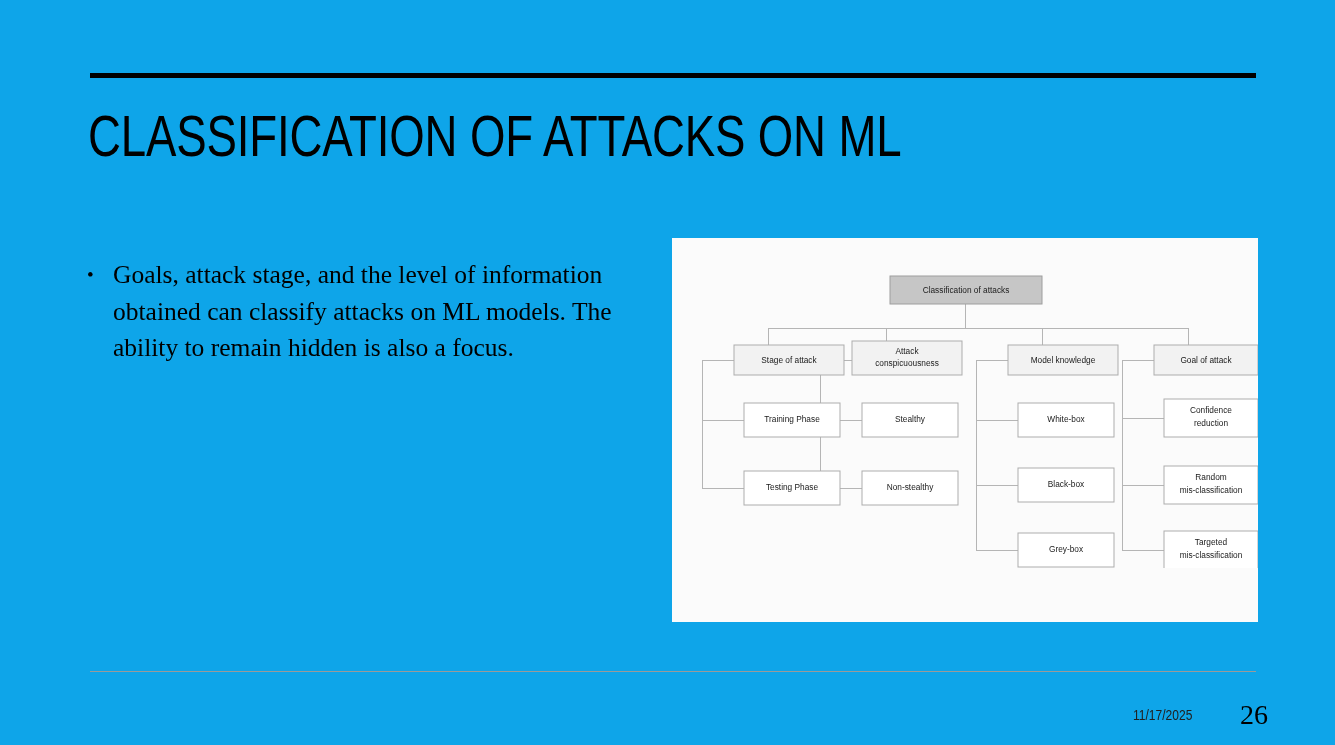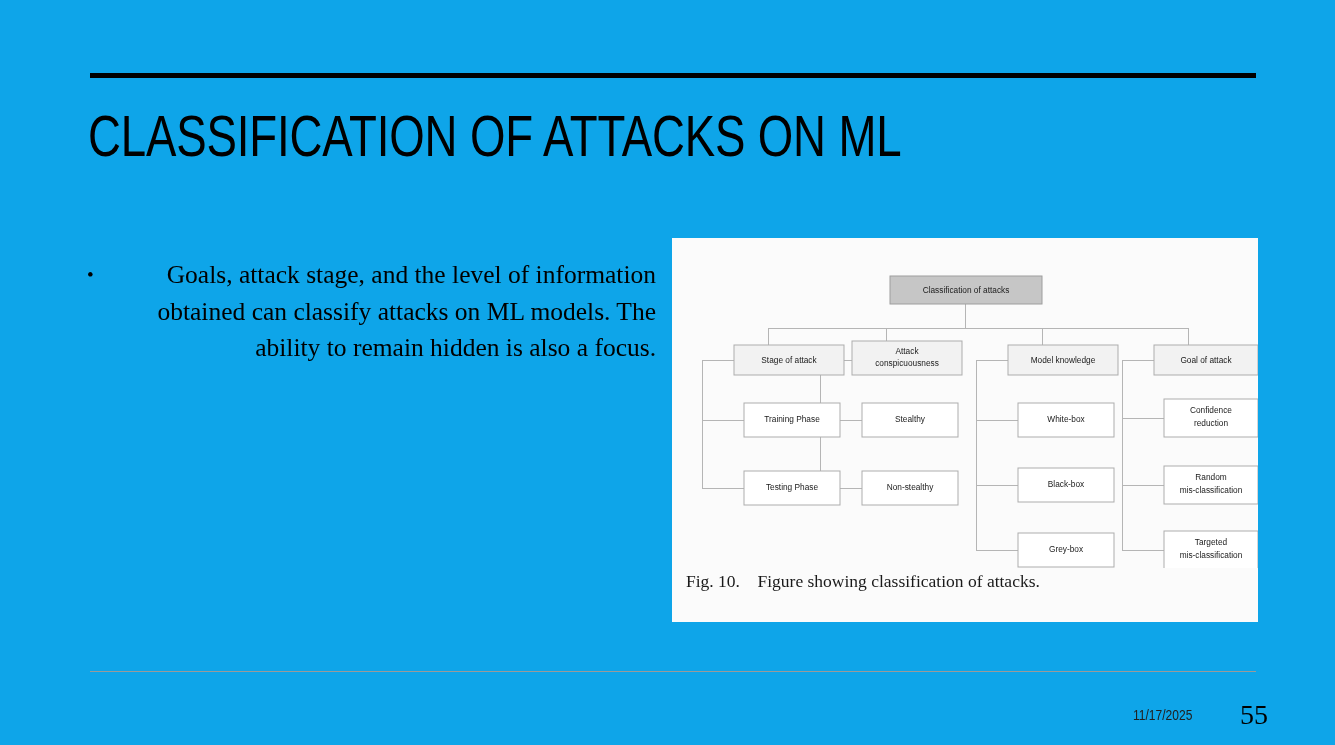--- a/index.html
+++ b/index.html
@@ -67,21 +67,21 @@
   .bullet-mark {
     flex: 0 0 auto;
     width: 26px;
     font-size: 19px;
     line-height: 36.5px;
     text-align: left;
     padding-left: 3px;
   }
   .bullet-text {
     flex: 1 1 auto;
-    text-align: right;
+    text-align: left;
   }
 
   
   .figure-panel {
     position: absolute;
     left: 672px;
     top: 238px;
     width: 586px;
     height: 384px;
     background: #fbfbfb;
@@ -272,22 +272,21 @@
         </g>
         <g>
           <rect x="492" y="293" width="94" height="38" fill="#ffffff" stroke="#adadad" stroke-width="1"></rect>
           <text class="node-label" x="539" y="305">Targeted</text>
           <text class="node-label" x="539" y="318">mis-classification</text>
         </g>
 
       </svg>
     </div>
 
-    <div class="fig-caption">Fig. 10.    Figure showing classification of attacks.</div>
   </div>
 
   <div class="bottom-rule"></div>
 
   <div class="footer-date">11/17/2025</div>
 
-  <div class="footer-page">55</div>
+  <div class="footer-page">26</div>
 
 </div>
 
 </body></html>

